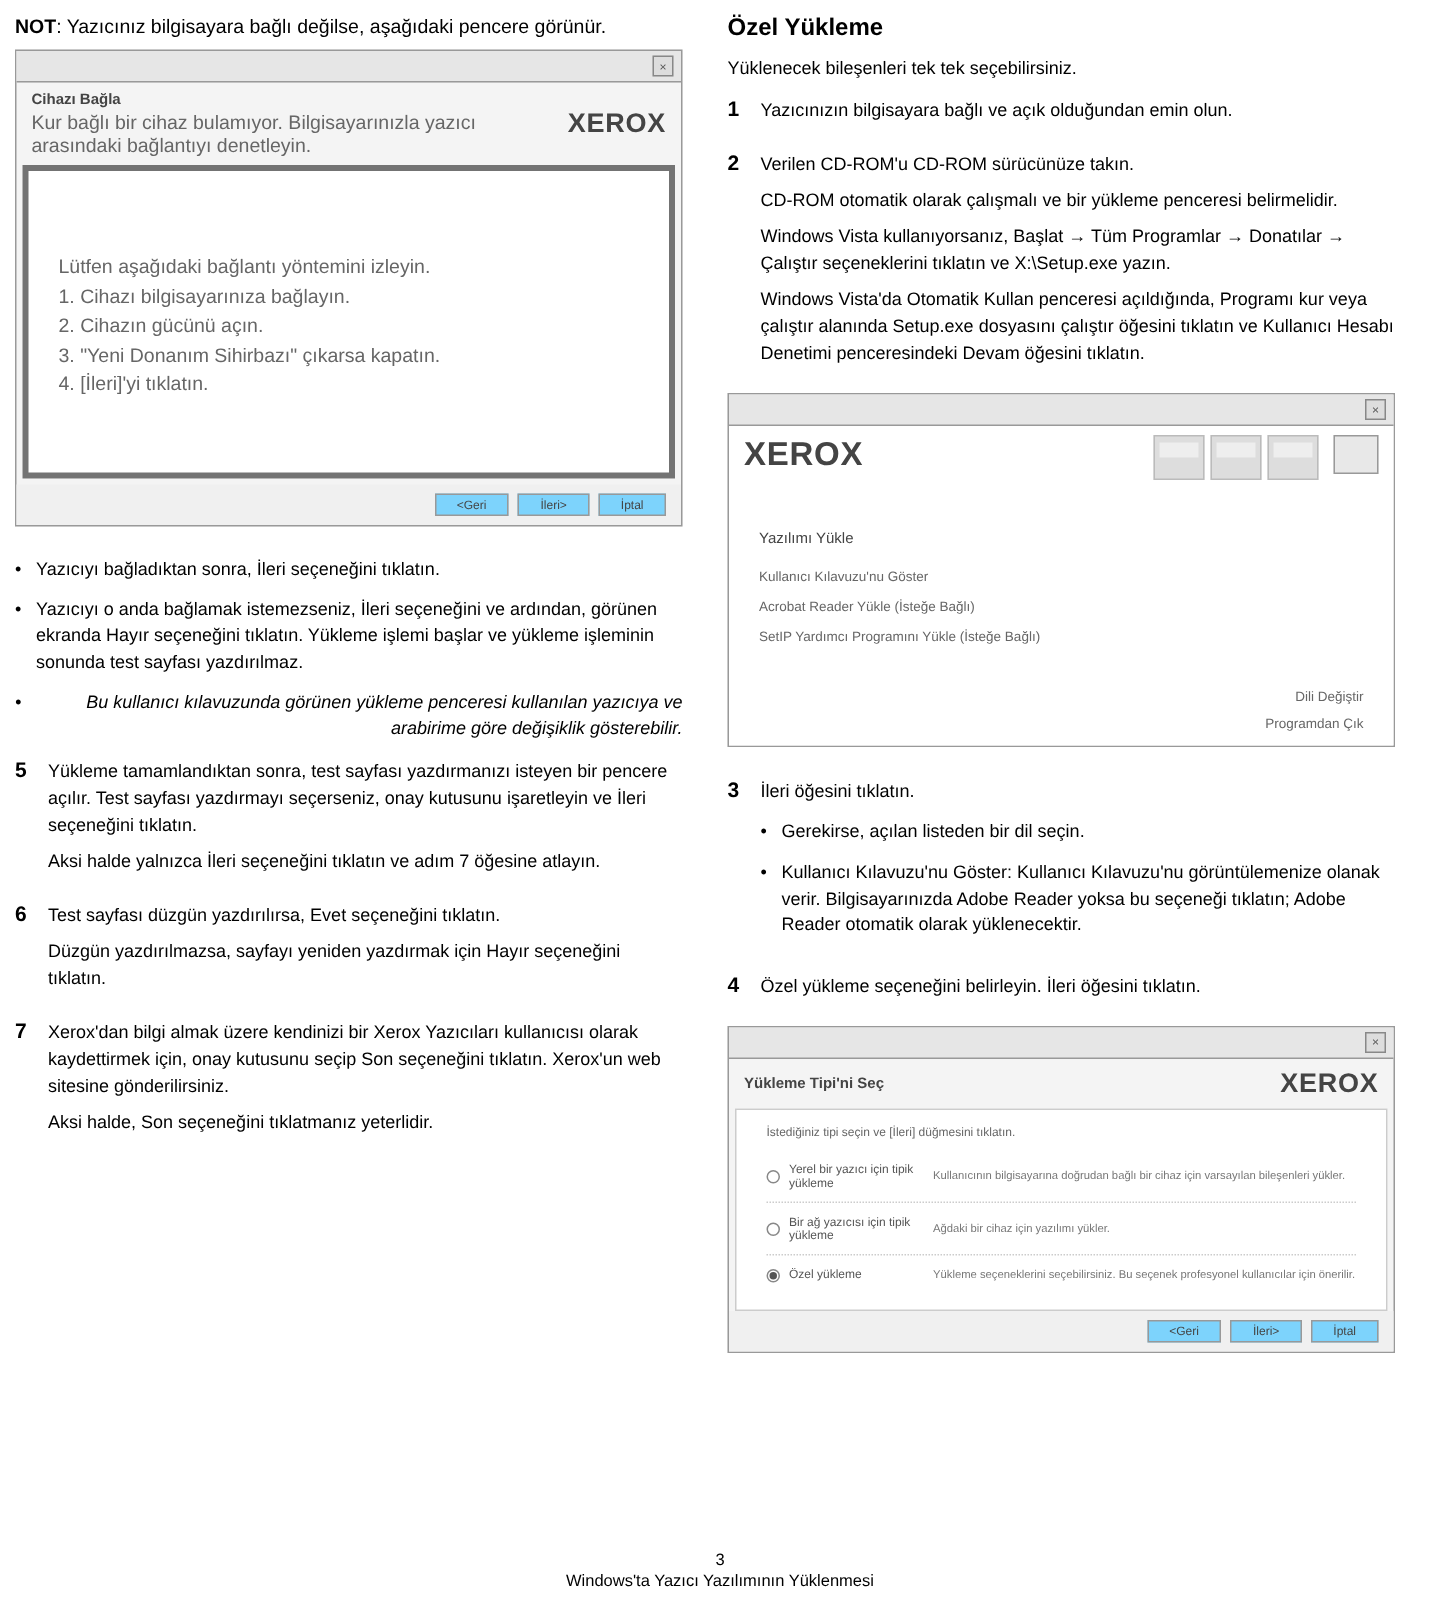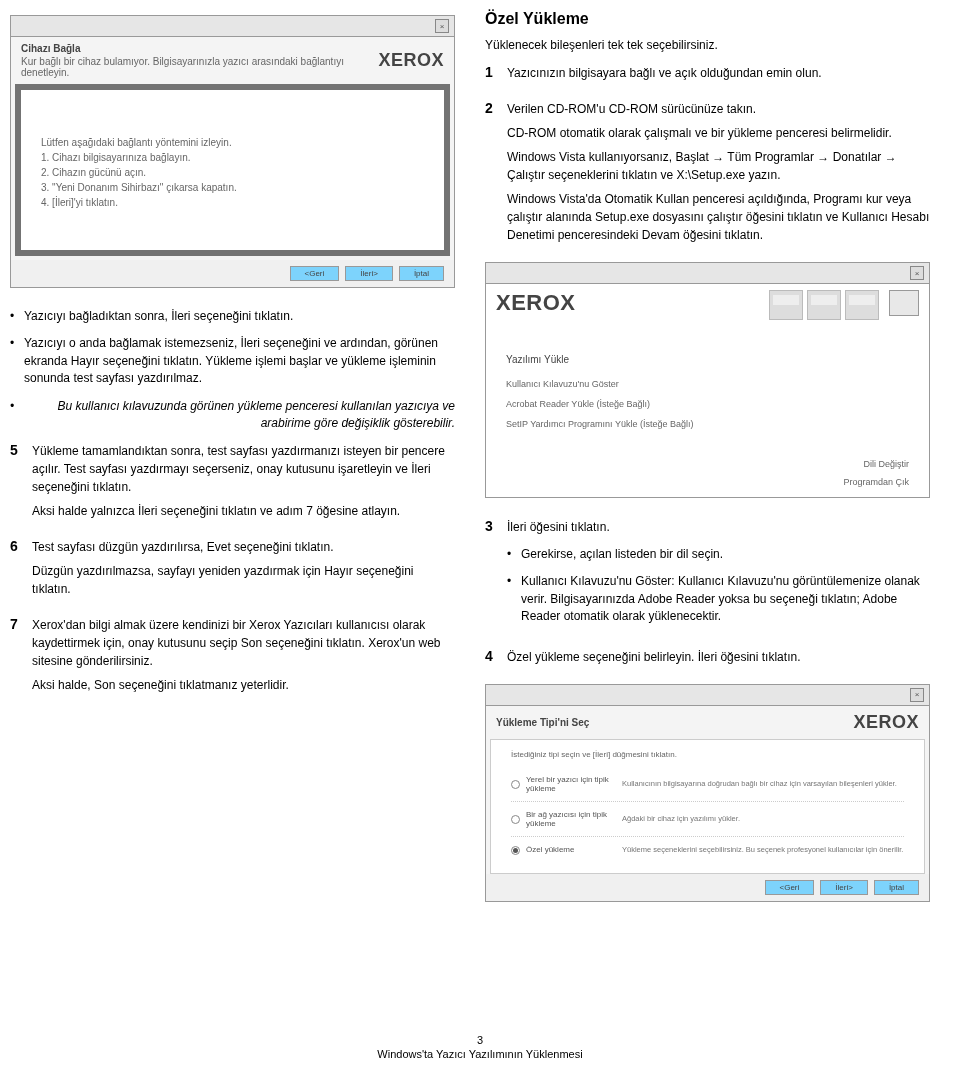--- a/index.html
+++ b/index.html
@@ -38,28 +38,28 @@
   .dlg-close {
     width: 14px; height: 14px; border: 1px solid #888;
     display: flex; align-items: center; justify-content: center;
     font-size: 8px; background: #ddd;
   }
   .dlg-hdr {
     display: flex; justify-content: space-between; align-items: center;
     padding: 6px 10px;
   }
   .dlg-hdr .txt { font-weight: bold; color: #444; font-size: 10px; }
-  .dlg-hdr .sub { font-weight: normal; font-size: 10px; color: #666; display: block; margin-top: 2px; }
+  .dlg-hdr .sub { font-weight: normal; font-size: 13px; color: #666; display: block; margin-top: 2px; }
   .xerox { font-family: Arial; font-weight: bold; font-size: 18px; color: #444; letter-spacing: 0.5px; }
   .dlg-body {
     padding: 15px 20px 10px 20px;
     background: #fff;
     margin: 0 4px 4px 4px;
-    border: 6px solid #737373;
-    font-size: 10px;
+    border: 4px solid #737373;
+    font-size: 13px;
     color: #666;
     line-height: 1.5;
   }
   .dlg-body2 {
     padding: 10px 20px 10px 20px;
     background: #fff;
     font-size: 8px;
     color: #666;
   }
   .dlg-btns {
@@ -119,20 +119,23 @@
     text-align: center; font-size: 11px;
   }
   .footer .pn { margin-bottom: 2px; }
 </style>
 </head>
 <body>
 
 <div class="page">
 
   <div class="col">
+    <div class="note-line">
+      <span class="small-caps">NOT</span><span>: Yazıcınız bilgisayara bağlı değilse, aşağıdaki pencere görünür.</span>
+    </div>
 
     <div class="dialog">
       <div class="dlg-title">
         <span></span>
         <span class="dlg-close">×</span>
       </div>
       <div class="dlg-hdr">
         <div>
           <span class="txt">Cihazı Bağla</span>
           <span class="sub">Kur bağlı bir cihaz bulamıyor. Bilgisayarınızla yazıcı arasındaki bağlantıyı denetleyin.</span>

